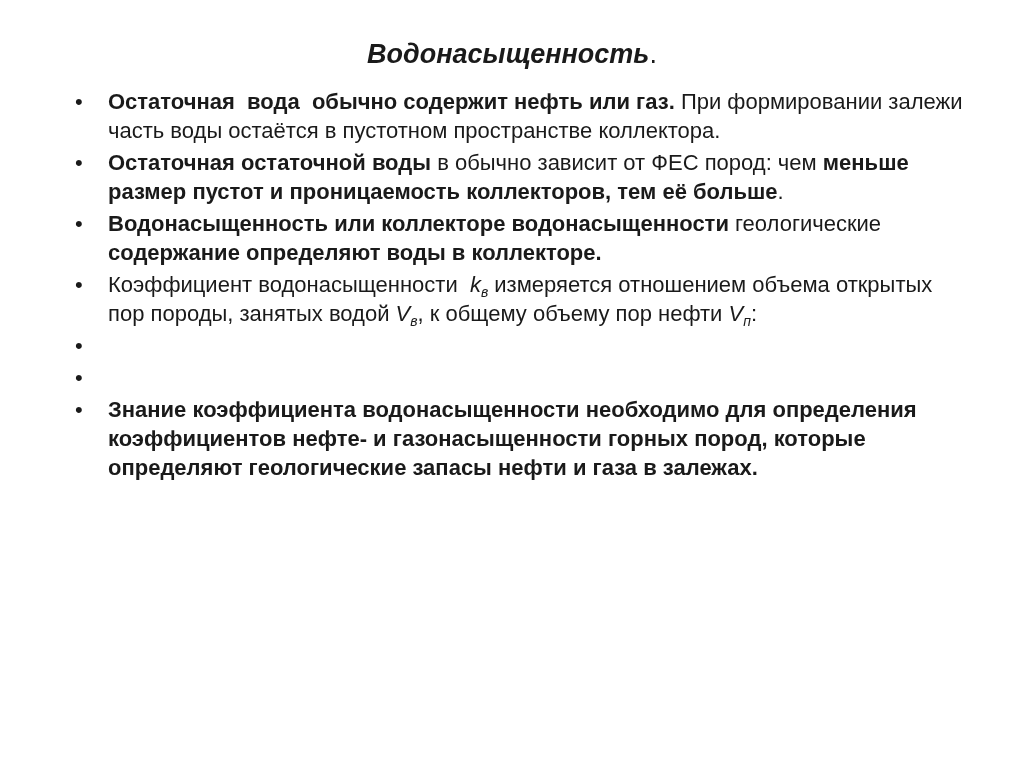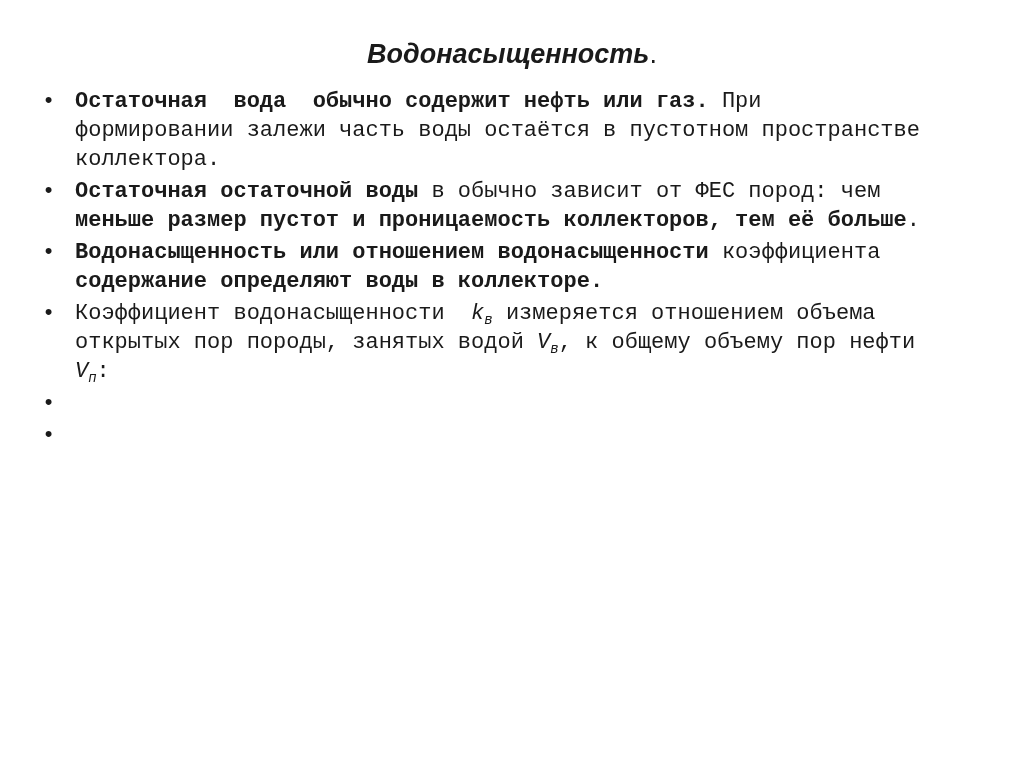--- a/index.html
+++ b/index.html
@@ -21,23 +21,22 @@
     text-align: center;
     font-size: 27px;
     line-height: 32px;
     color: #1a1a1a;
   }
   .b { font-weight: 700; }
   .i { font-style: italic; }
   .bullets {
     list-style: none;
     margin: 17px 0 0 0;
-    padding: 0 0 0 75px;
+    padding: 0 0 0 108px;
     width: 858px;
-    font-family: Liberation Mono, monospace;
   }
   .bullets li {
     position: relative;
     font-size: 22px;
     line-height: 29px;
     margin-bottom: 3px;
     min-height: 29px;
     white-space: pre-wrap;
     color: #1a1a1a;
   }
@@ -54,18 +53,19 @@
   }
 </style>
 </head>
 <body>
 
 <div class="slide">
   <div class="title"><span class="b i">Водонасыщенность</span><span>.</span></div>
   <ul class="bullets">
       <li><span class="b">Остаточная  вода  обычно содержит нефть или газ.</span><span> При формировании залежи часть воды остаётся в пустотном пространстве коллектора.</span></li>
       <li><span class="b">Остаточная остаточной воды</span><span> в обычно зависит от ФЕС пород: чем </span><span class="b">меньше размер пустот и проницаемость коллекторов, тем её больше</span><span>.</span></li>
-      <li><span class="b">Водонасыщенность или отношением водонасыщенности</span><span> коэффициента </span><span class="b">содержание определяют воды в коллекторе.</span></li>
+      <li><span class="b">Водонасыщенность или коллекторе водонасыщенности</span><span> геологические </span><span class="b">содержание определяют воды в коллекторе.</span></li>
       <li><span>Коэффициент водонасыщенности  </span><span class="i">k</span><span class="i sub">в</span><span> измеряется отношением объема открытых пор породы, занятых водой </span><span class="i">V</span><span class="i sub">в</span><span>, к общему объему пор нефти </span><span class="i">V</span><span class="i sub">п</span><span>:</span></li>
       <li></li>
       <li></li>
+      <li><span class="b">Знание коэффициента водонасыщенности необходимо для определения коэффициентов нефте- и газонасыщенности горных пород, которые определяют геологические запасы нефти и газа в залежах.</span></li>
     </ul>
 </div>
 
 </body></html>

